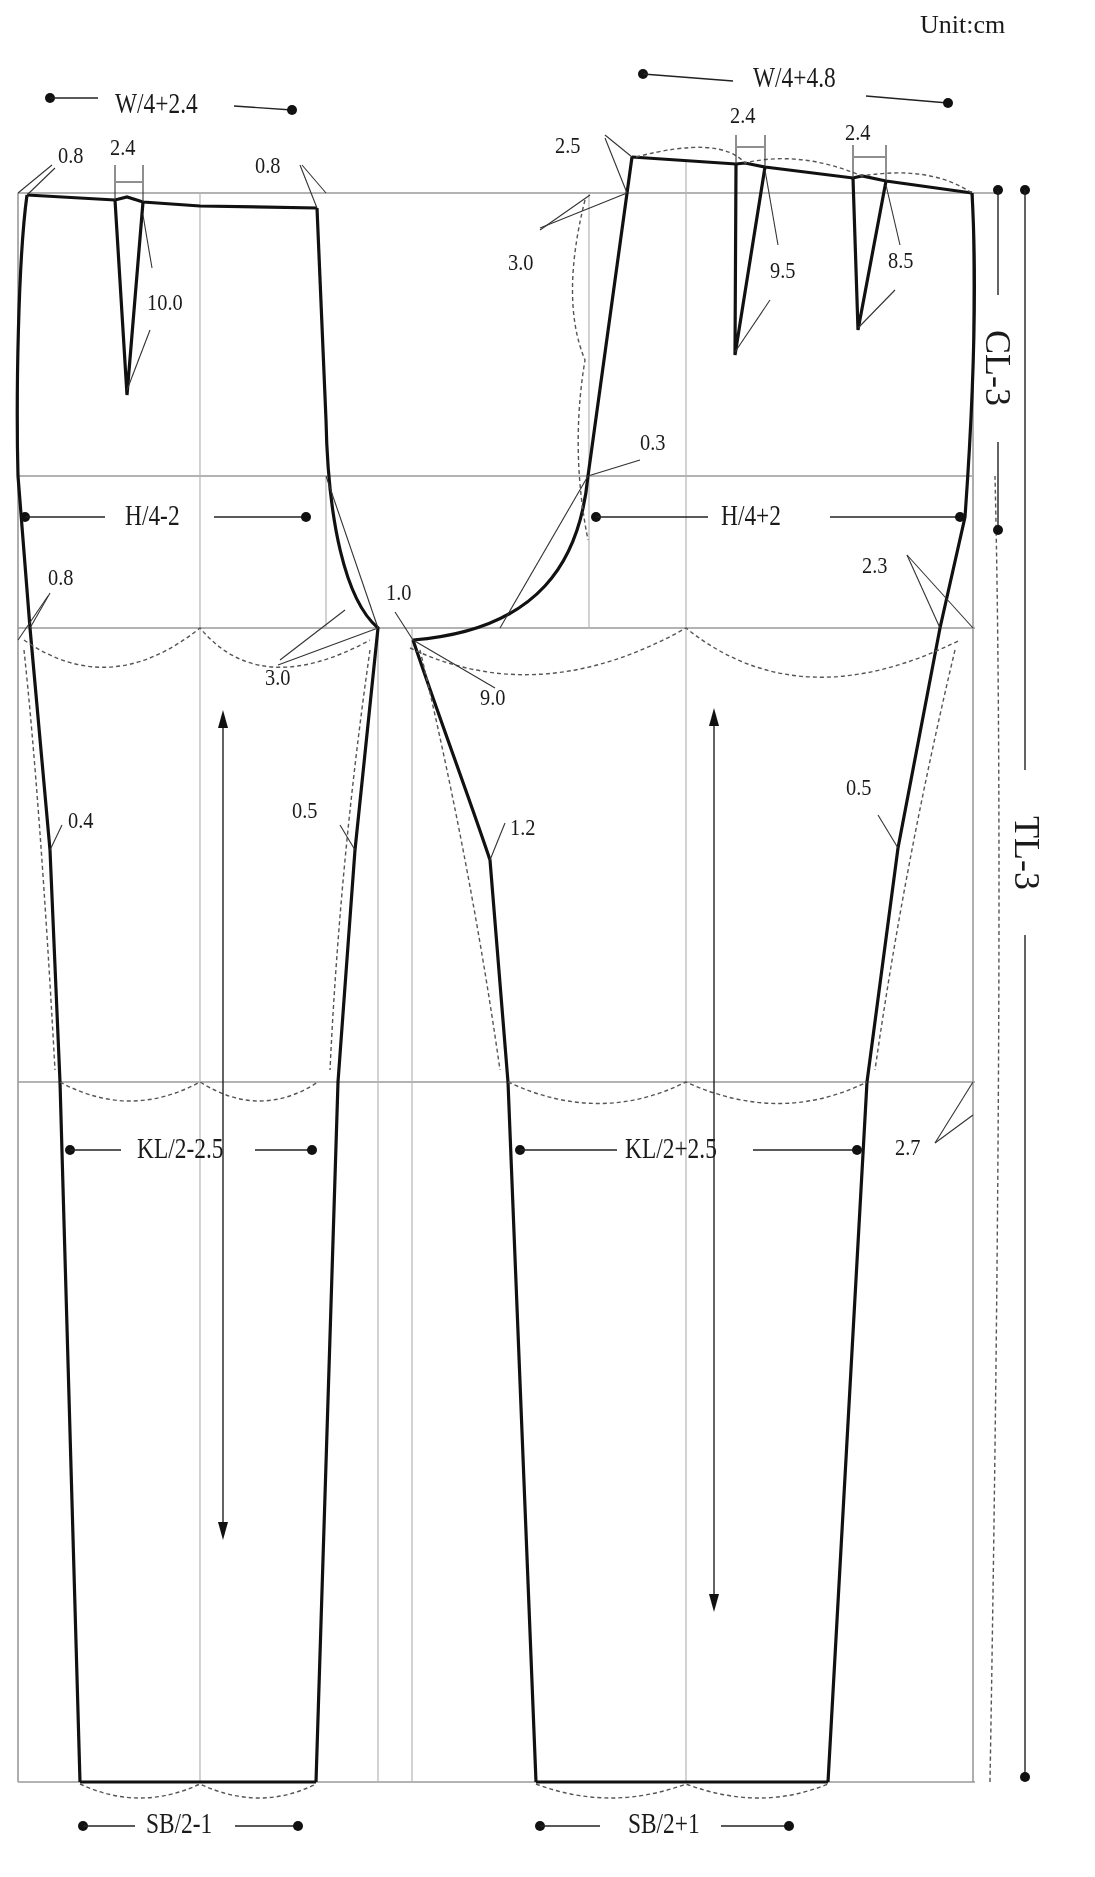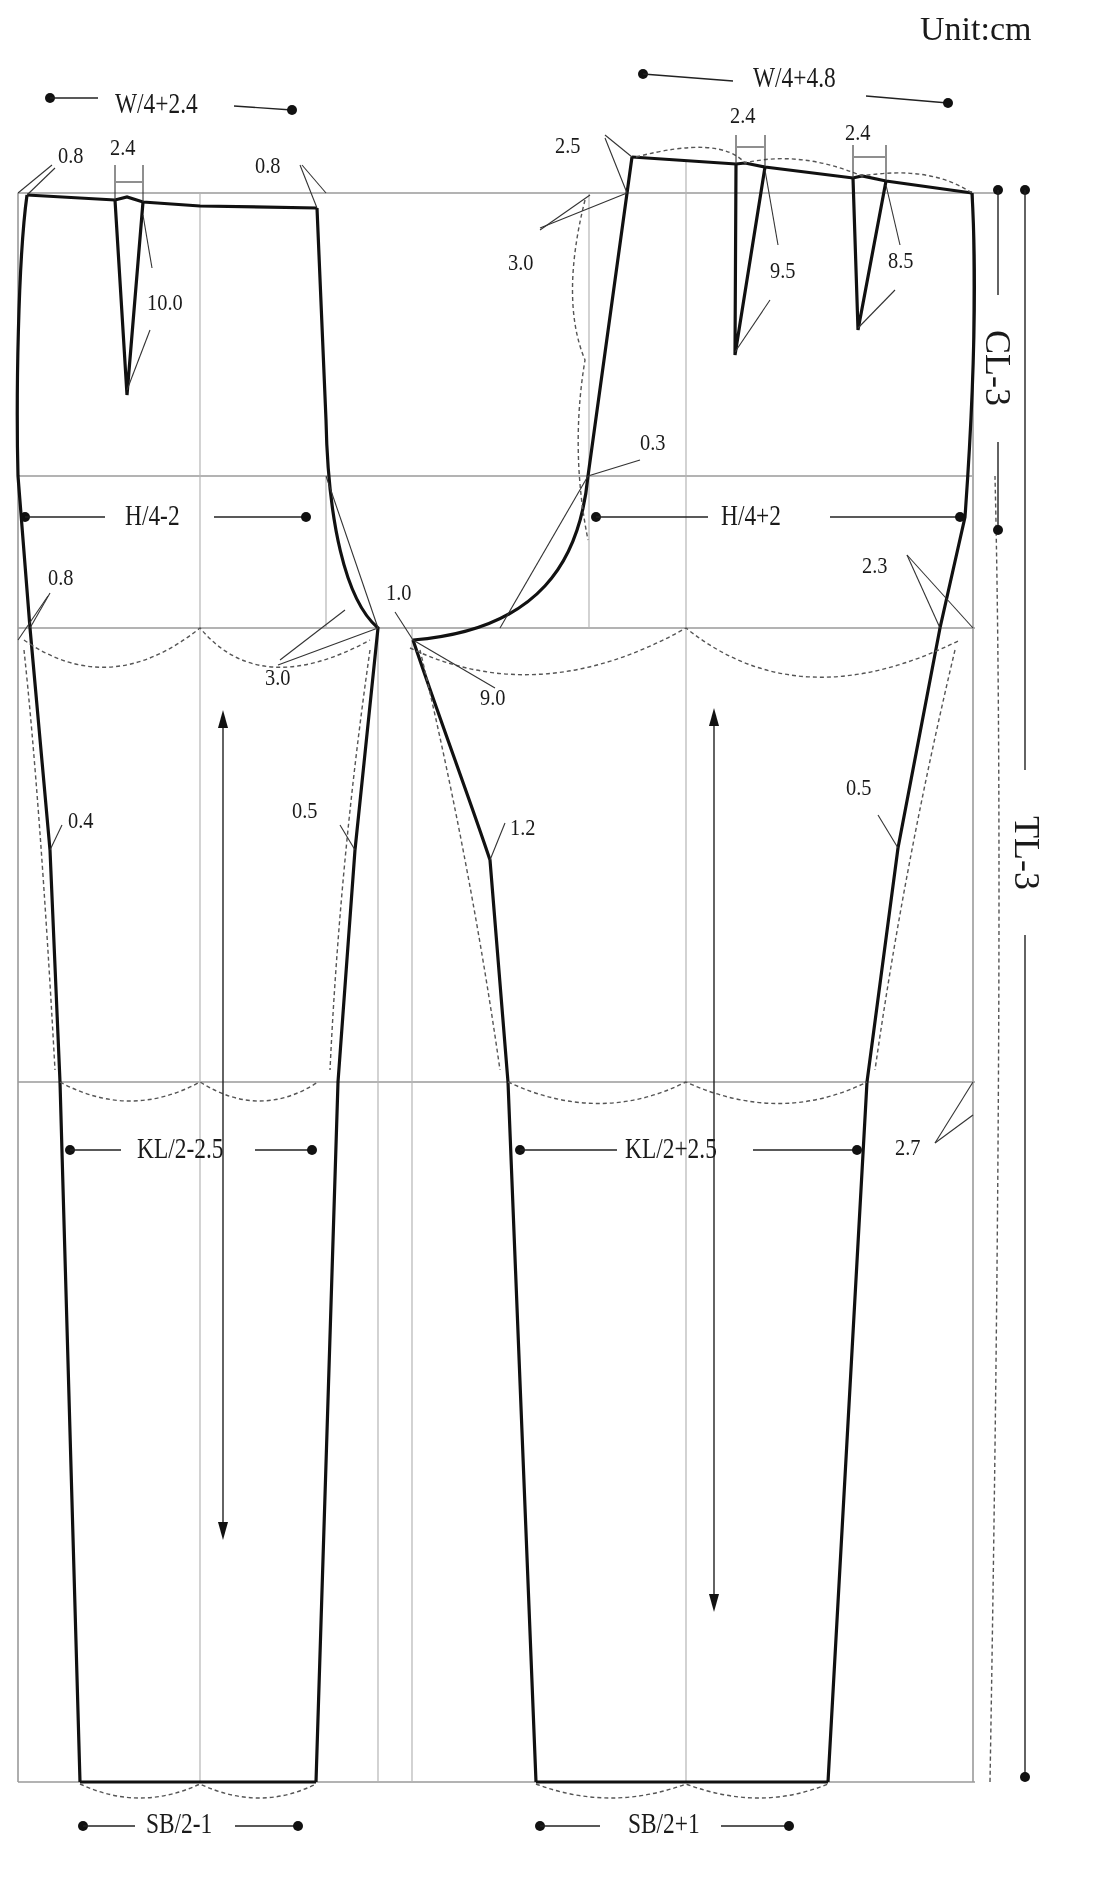--- a/index.html
+++ b/index.html
@@ -9,21 +9,21 @@
   .grid { stroke: #9a9a9a; stroke-width: 1.6; fill: none; }
   .grid-thin { stroke: #b5b5b5; stroke-width: 1.2; fill: none; }
   .outline { stroke: #111; stroke-width: 3.2; fill: none; stroke-linejoin: miter; }
   .thin { stroke: #333; stroke-width: 1.1; fill: none; }
   .dash { stroke: #555; stroke-width: 1.4; fill: none; stroke-dasharray: 4 3; }
   .dimline { stroke: #222; stroke-width: 1.4; fill: none; }
   .dot { fill: #111; }
   .lbl { position: absolute; white-space: nowrap; line-height: 1; color: #1a1a1a; }
   .big { font-size: 30px; transform: scaleX(0.78); transform-origin: left center; }
   .num { font-size: 24px; transform: scaleX(0.85); transform-origin: left center; }
-  .unit { font-size: 34px; }
+  .unit { font-size: 26px; }
   .vert { font-size: 36px; transform-origin: center center; }
 </style>
 </head>
 <body>
 
 <svg id="pattern" width="1095" height="1877" viewBox="0 0 1095 1877">
 
   <g>
 
     <line class="grid" x1="18" y1="193" x2="18" y2="1782"></line>

